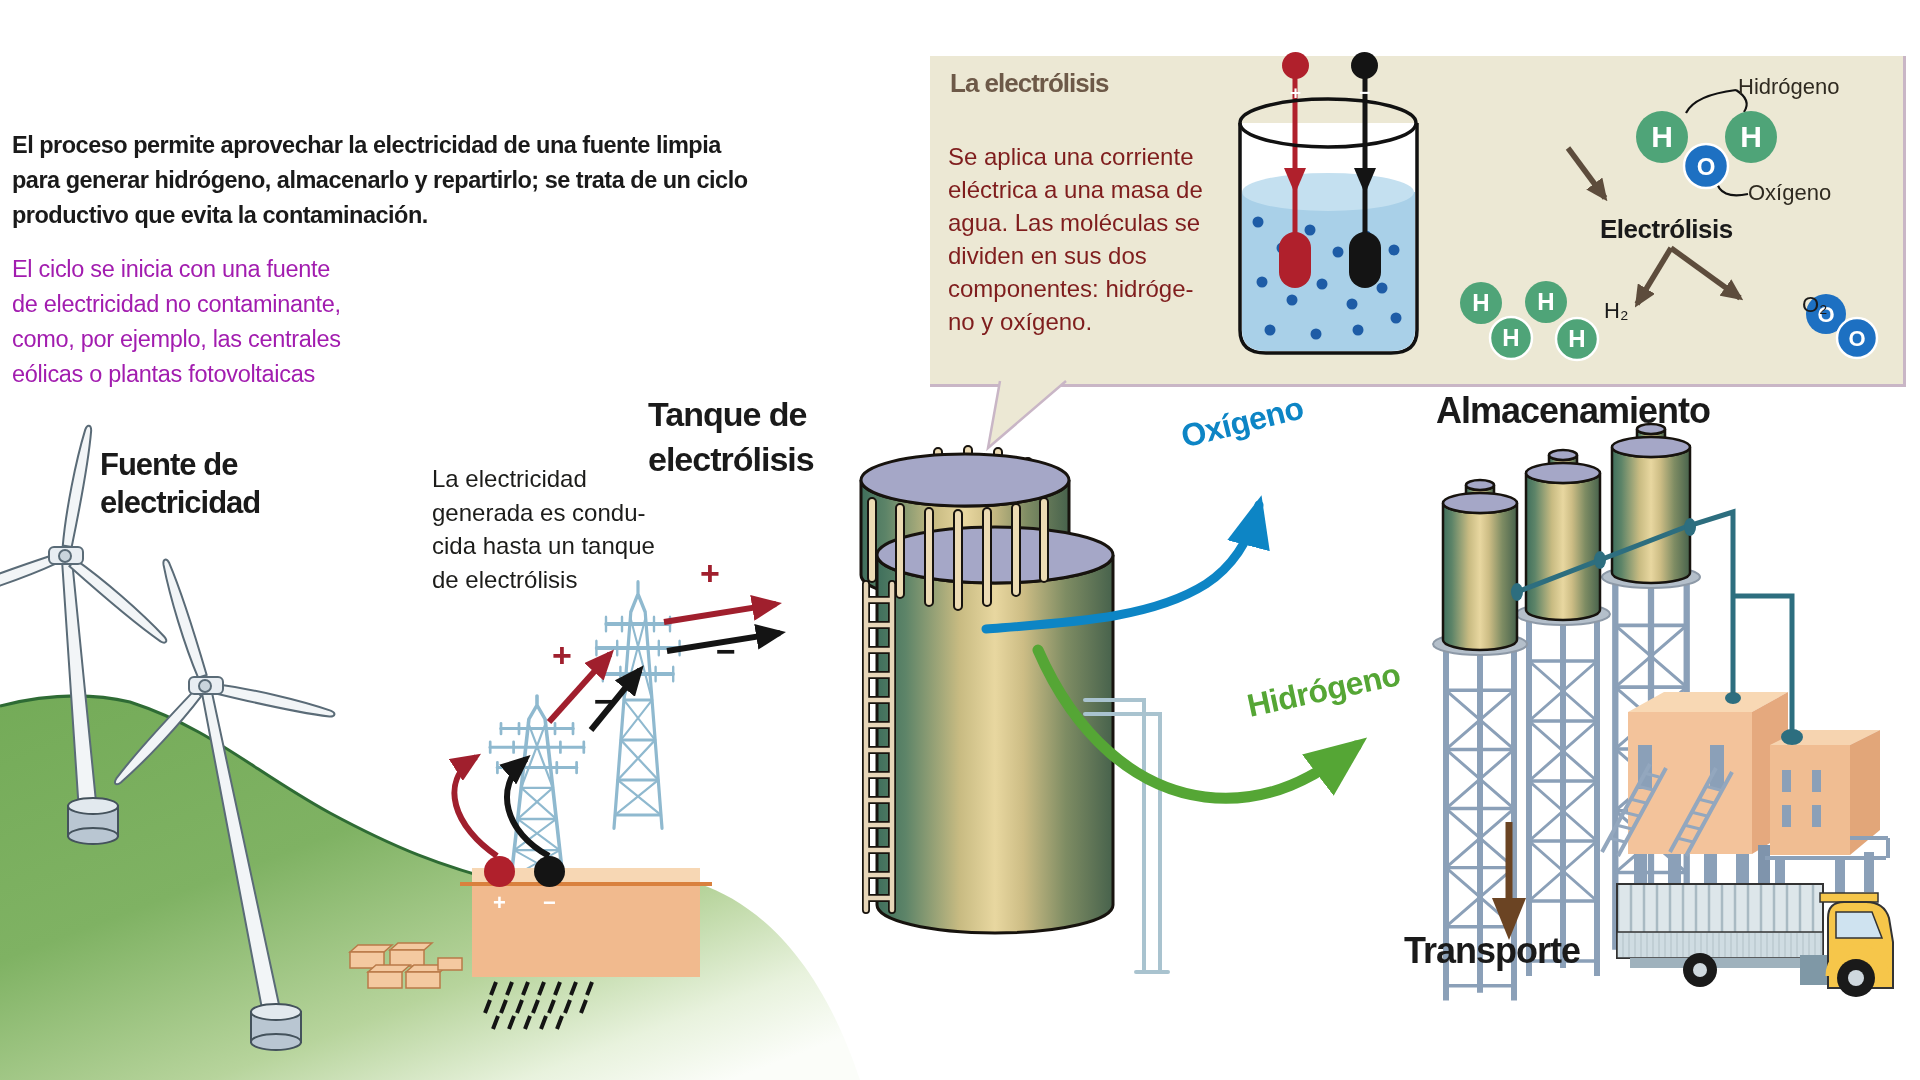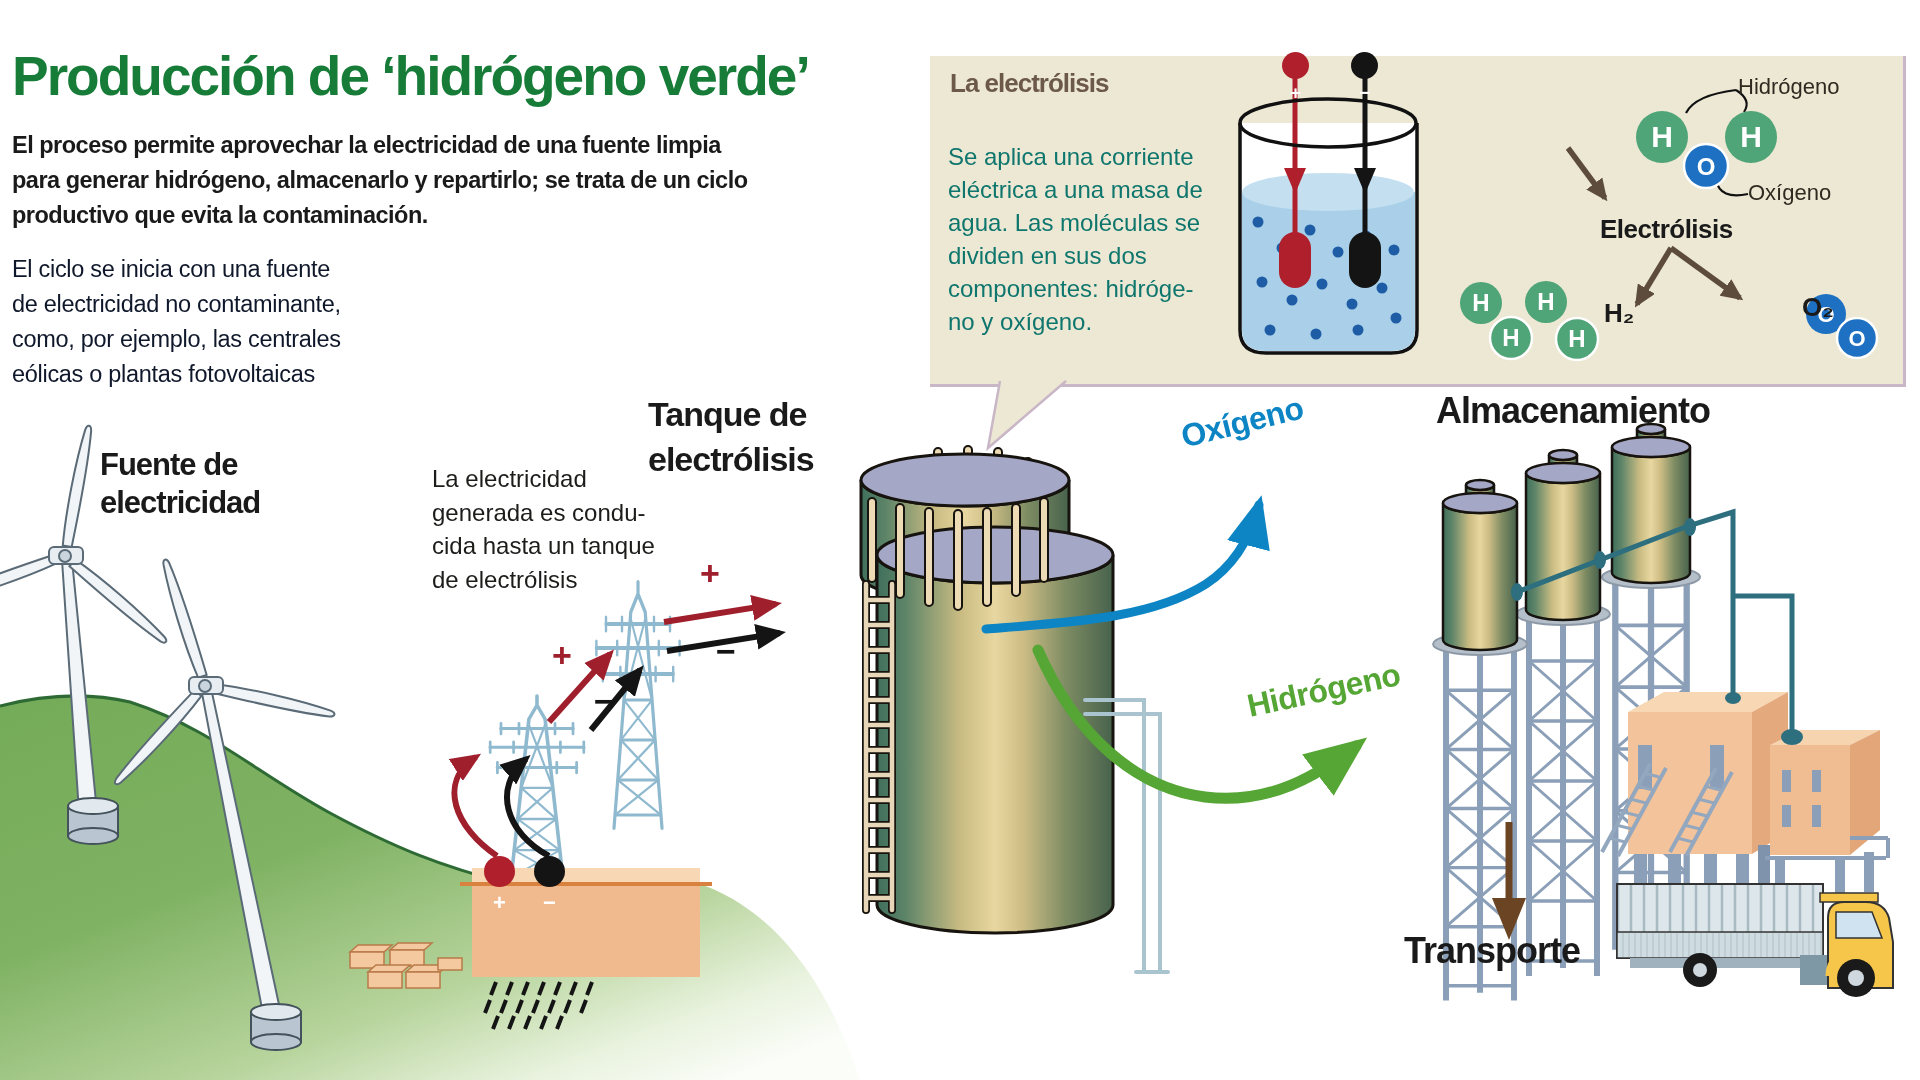--- a/index.html
+++ b/index.html
@@ -4,31 +4,31 @@
 <style>
   html,body{margin:0;padding:0;background:#fff;}
   #stage{position:relative;width:1920px;height:1080px;overflow:hidden;
          font-family:"Liberation Sans",sans-serif;color:#1a1a1a;}
   .lbl{position:absolute;z-index:2;white-space:pre-line;}
   #infobox{position:absolute;left:930px;top:56px;width:973px;height:328px;
            background:#ece8d4;border-right:3px solid #c9b6c6;border-bottom:3px solid #c9b6c6;z-index:0;}
   #scene-svg{position:absolute;left:0;top:0;z-index:1;pointer-events:none;}
   .title{left:12px;top:44px;font-size:55px;font-weight:700;letter-spacing:-2px;color:#177c38;}
   .intro{left:12px;top:128px;font-size:23.5px;font-weight:700;line-height:35px;letter-spacing:-0.5px;}
-  .note{left:12px;top:252px;font-size:23.5px;line-height:35px;letter-spacing:-0.3px;color:#0f172a;}
+  .note{left:12px;top:252px;font-size:23.5px;line-height:35px;letter-spacing:-0.3px;color:#a21caf;}
   .boxtitle{left:950px;top:68px;font-size:26px;font-weight:700;letter-spacing:-1px;color:#6d5948;}
-  .boxbody{left:948px;top:140px;font-size:24px;line-height:33px;color:#0f766e;}
+  .boxbody{left:948px;top:140px;font-size:24px;line-height:33px;color:#7f1d1d;}
   .badge{position:absolute;z-index:2;border-radius:50%;color:#fff;text-align:center;font-weight:700;}
   .badge.sm{width:27px;height:27px;line-height:27px;font-size:19px;}
   .badge.md{width:31px;height:31px;line-height:31px;font-size:22px;}
   .red{background:#b0202c;} .blk{background:#141414;}
   .molecule-lbl{left:1462px;top:86px;font-size:23px;line-height:31px;color:#2f2a20;}
   .atom-lbl{font-size:22px;color:#2f2a20;}
   .process-lbl{left:1600px;top:214px;font-size:26px;font-weight:700;letter-spacing:-0.5px;}
-  .formula{font-size:26px;font-weight:700;}
+  .formula{font-size:22px;font-weight:400;}
   .srclbl{left:100px;top:446px;width:240px;text-align:left;font-size:31px;font-weight:700;line-height:38px;letter-spacing:-1px;}
   .tanklbl{left:648px;top:392px;width:250px;text-align:left;font-size:34px;font-weight:700;line-height:45px;letter-spacing:-1px;}
   .conduct{left:432px;top:462px;font-size:24px;line-height:33.5px;color:#1c1c1a;}
   .wire-sign{font-size:34px;font-weight:700;z-index:2;}
   .flow{font-size:32px;font-weight:700;letter-spacing:-0.5px;}
   .storagelbl{left:1436px;top:390px;font-size:36px;font-weight:700;letter-spacing:-1px;}
   .translbl{left:1404px;top:930px;font-size:36px;font-weight:700;letter-spacing:-1px;}
   svg text{font-family:"Liberation Sans",sans-serif;font-weight:700;fill:#fff;text-anchor:middle;}
 </style>
 </head>
@@ -320,21 +320,20 @@
       <text x="1546" y="310" font-size="24">H</text>
       <text x="1511" y="346" font-size="24">H</text>
       <text x="1577" y="347" font-size="24">H</text>
       <circle cx="1826" cy="314" r="20" fill="#1d70c2"></circle>
       <circle cx="1857" cy="338" r="20" fill="#1d70c2" stroke="#fff" stroke-width="2.5"></circle>
       <text x="1826" y="322" font-size="22">O</text>
       <text x="1857" y="346" font-size="22">O</text>
     </g>
   </svg>
 
-  <div class="lbl title">Producción de ‘hidrógeno verde’</div>
   <div class="lbl intro">El proceso permite aprovechar la electricidad de una fuente limpia
 para generar hidrógeno, almacenarlo y repartirlo; se trata de un ciclo
 productivo que evita la contaminación.</div>
   <div class="lbl note">El ciclo se inicia con una fuente
 de electricidad no contaminante,
 como, por ejemplo, las centrales
 eólicas o plantas fotovoltaicas</div>
 
   <div class="lbl boxtitle">La electrólisis</div>
   <div class="lbl boxbody">Se aplica una corriente

